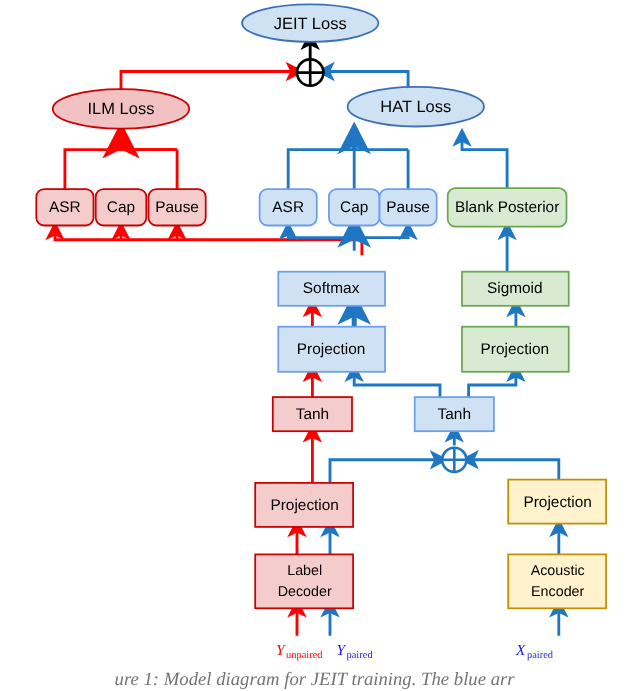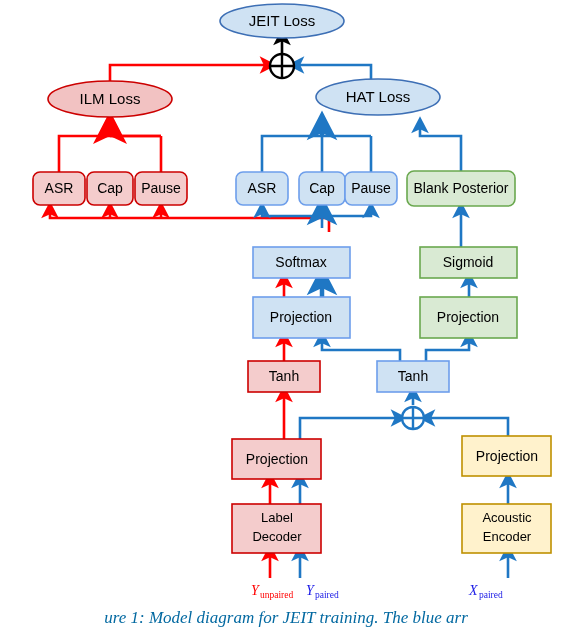--- a/index.html
+++ b/index.html
@@ -33,21 +33,21 @@
   .fs-15 { font-size: 15px; }
   .caption {
     position: absolute;
     left: 0;
     bottom: 0;
     width: 572px;
     text-align: center;
     font-family: "Liberation Serif", serif;
     font-style: italic;
     font-size: 17px;
-    color: #0369a1;
+    color: #737373;
     white-space: nowrap;
     overflow: hidden;
   }
 </style>
 </head>
 <body>
 
 <div id="figure-root">
 
   <svg id="diagram" viewBox="0 0 572 628">

